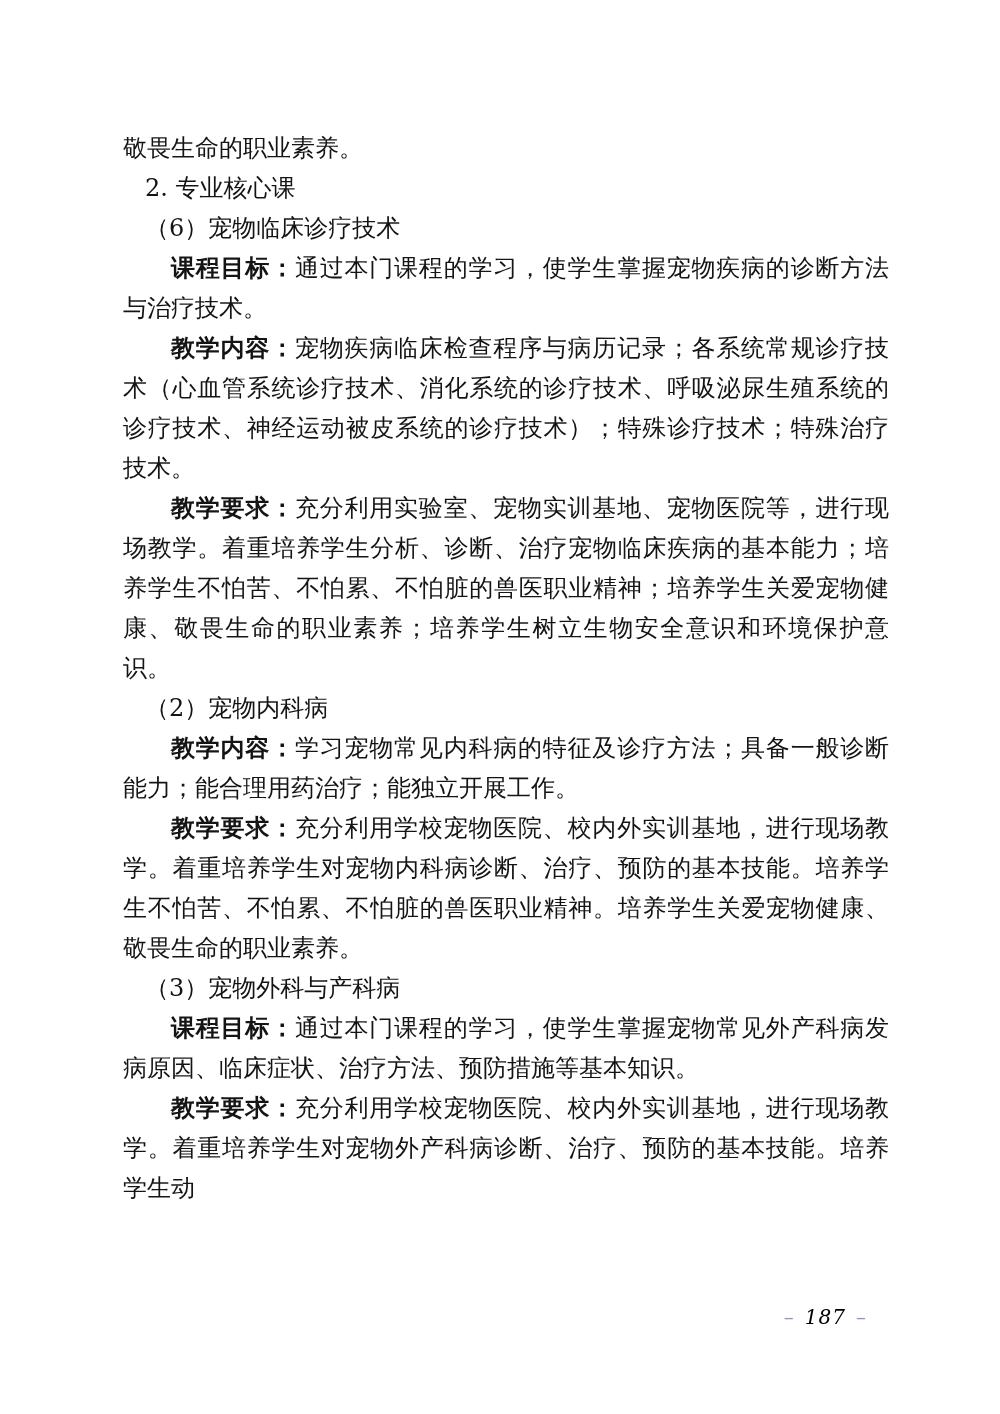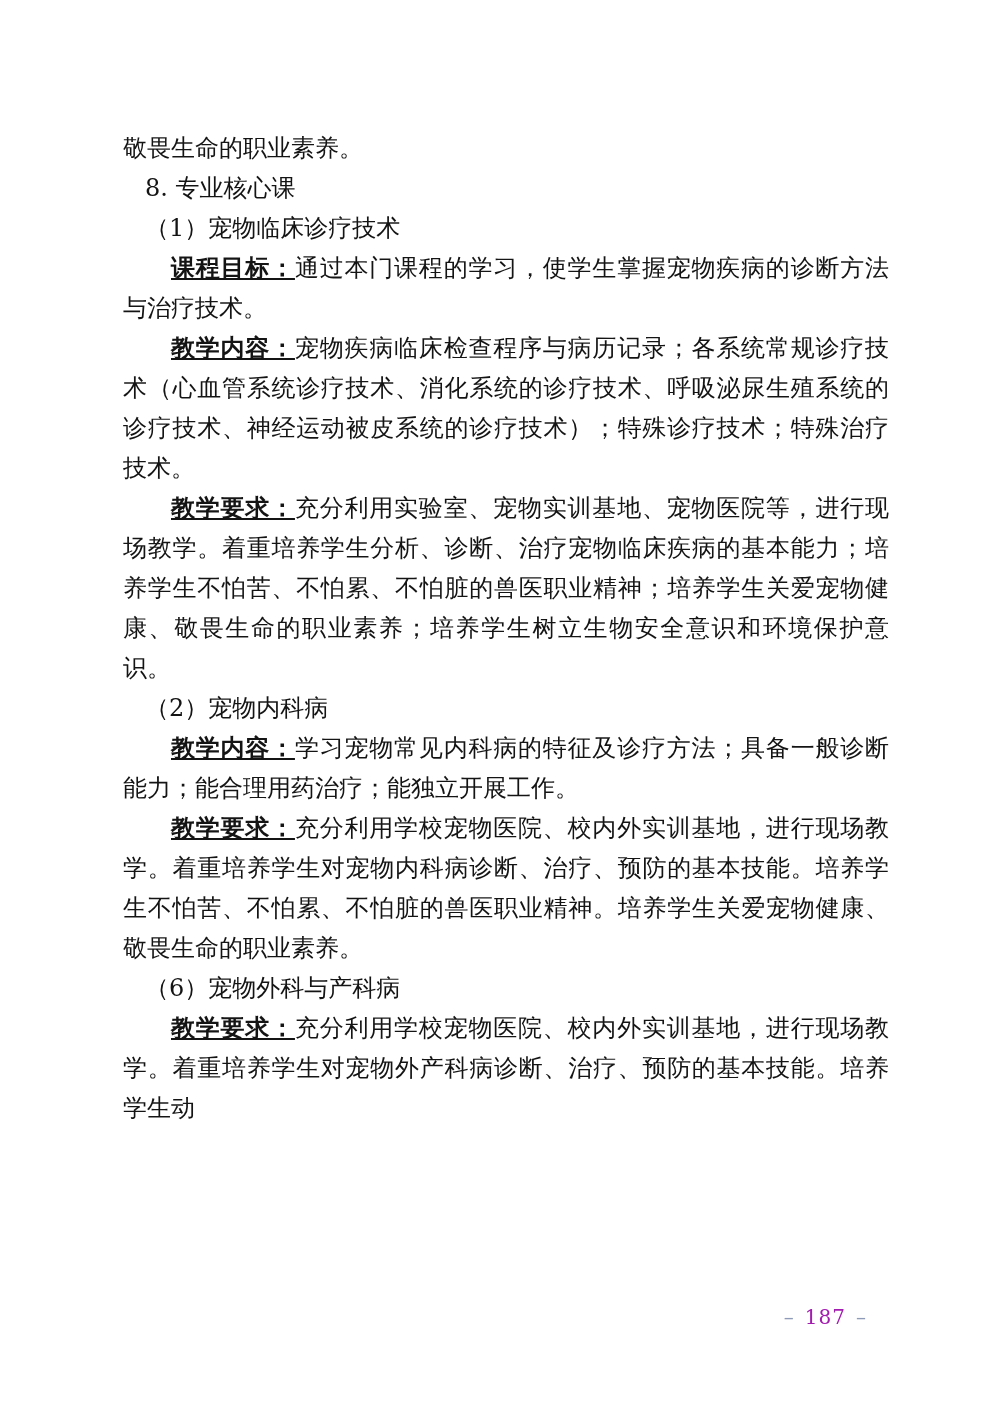--- a/index.html
+++ b/index.html
@@ -19,61 +19,62 @@
     width: 766px;
     font-size: 24px;
     line-height: 40px;
     color: #141414;
     text-align: justify;
   }
   .para { margin: 0; padding: 0; }
   .para--continuation { text-indent: 0; }
   .para--heading { text-indent: 22px; }
   .para--labeled { text-indent: 48px; }
-  .run-in-label { font-weight: bold; text-decoration: underline; }
+  .run-in-label { font-weight: bold; }
   .footer {
     position: absolute;
     top: 1303px;
     right: 133px;
     font-size: 20px;
     line-height: 28px;
     color: #33405e;
     letter-spacing: 1px;
     white-space: nowrap;
   }
   .footer .dash { color: #8e9ab8; }
-  .footer .num { color: #a21caf; margin: 0 10px; }
+  .footer .num { color: #000000; margin: 0 10px; font-style: italic; }
 </style>
 </head>
 <body>
 
 <div class="page">
   <div class="content">
 
     <p class="para para--continuation"><span>敬畏生命的职业素养。</span></p>
 
-    <p class="para para--heading"><span>8. 专业核心课</span></p>
+    <p class="para para--heading"><span>2. 专业核心课</span></p>
 
-    <p class="para para--heading"><span>（1）宠物临床诊疗技术</span></p>
+    <p class="para para--heading"><span>（6）宠物临床诊疗技术</span></p>
 
     <p class="para para--labeled"><span class="run-in-label">课程目标：</span><span>通过本门课程的学习，使学生掌握宠物疾病的诊断方法与治疗技术。</span></p>
 
     <p class="para para--labeled"><span class="run-in-label">教学内容：</span><span>宠物疾病临床检查程序与病历记录；各系统常规诊疗技术（心血管系统诊疗技术、消化系统的诊疗技术、呼吸泌尿生殖系统的诊疗技术、神经运动被皮系统的诊疗技术）；特殊诊疗技术；特殊治疗技术。</span></p>
 
     <p class="para para--labeled"><span class="run-in-label">教学要求：</span><span>充分利用实验室、宠物实训基地、宠物医院等，进行现场教学。着重培养学生分析、诊断、治疗宠物临床疾病的基本能力；培养学生不怕苦、不怕累、不怕脏的兽医职业精神；培养学生关爱宠物健康、敬畏生命的职业素养；培养学生树立生物安全意识和环境保护意识。</span></p>
 
     <p class="para para--heading"><span>（2）宠物内科病</span></p>
 
 
     <p class="para para--labeled"><span class="run-in-label">教学内容：</span><span>学习宠物常见内科病的特征及诊疗方法；具备一般诊断能力；能合理用药治疗；能独立开展工作。</span></p>
 
     <p class="para para--labeled"><span class="run-in-label">教学要求：</span><span>充分利用学校宠物医院、校内外实训基地，进行现场教学。着重培养学生对宠物内科病诊断、治疗、预防的基本技能。培养学生不怕苦、不怕累、不怕脏的兽医职业精神。培养学生关爱宠物健康、敬畏生命的职业素养。</span></p>
 
-    <p class="para para--heading"><span>（6）宠物外科与产科病</span></p>
+    <p class="para para--heading"><span>（3）宠物外科与产科病</span></p>
 
+    <p class="para para--labeled"><span class="run-in-label">课程目标：</span><span>通过本门课程的学习，使学生掌握宠物常见外产科病发病原因、临床症状、治疗方法、预防措施等基本知识。</span></p>
 
 
     <p class="para para--labeled"><span class="run-in-label">教学要求：</span><span>充分利用学校宠物医院、校内外实训基地，进行现场教学。着重培养学生对宠物外产科病诊断、治疗、预防的基本技能。培养学生动</span></p>
 
   </div>
 
   <div class="footer"><span class="dash">–</span><span class="num">187</span><span class="dash">–</span></div>
 </div>
 
 </body></html>

